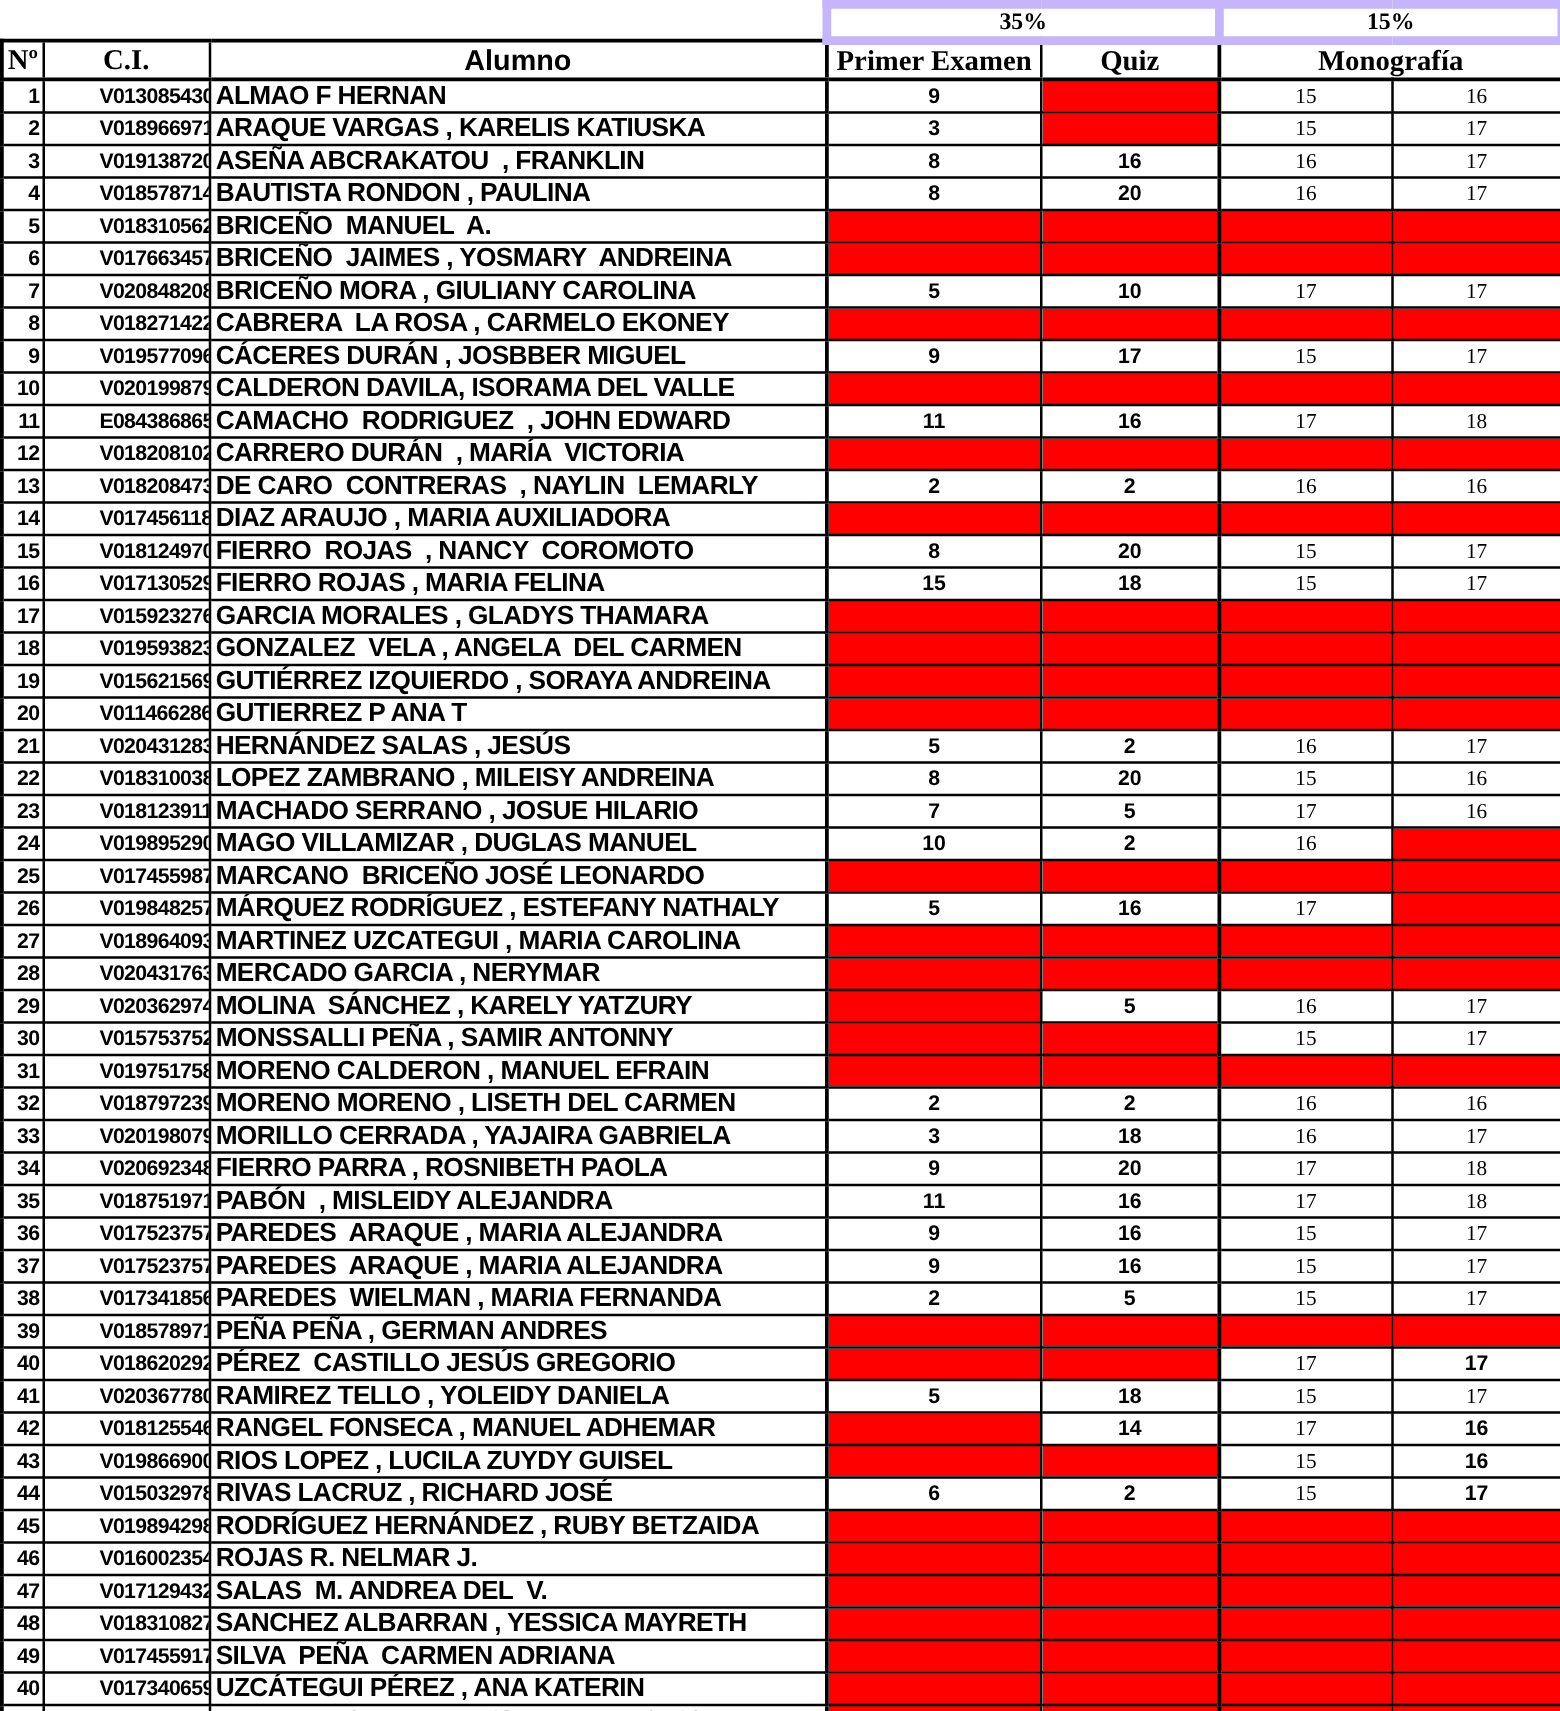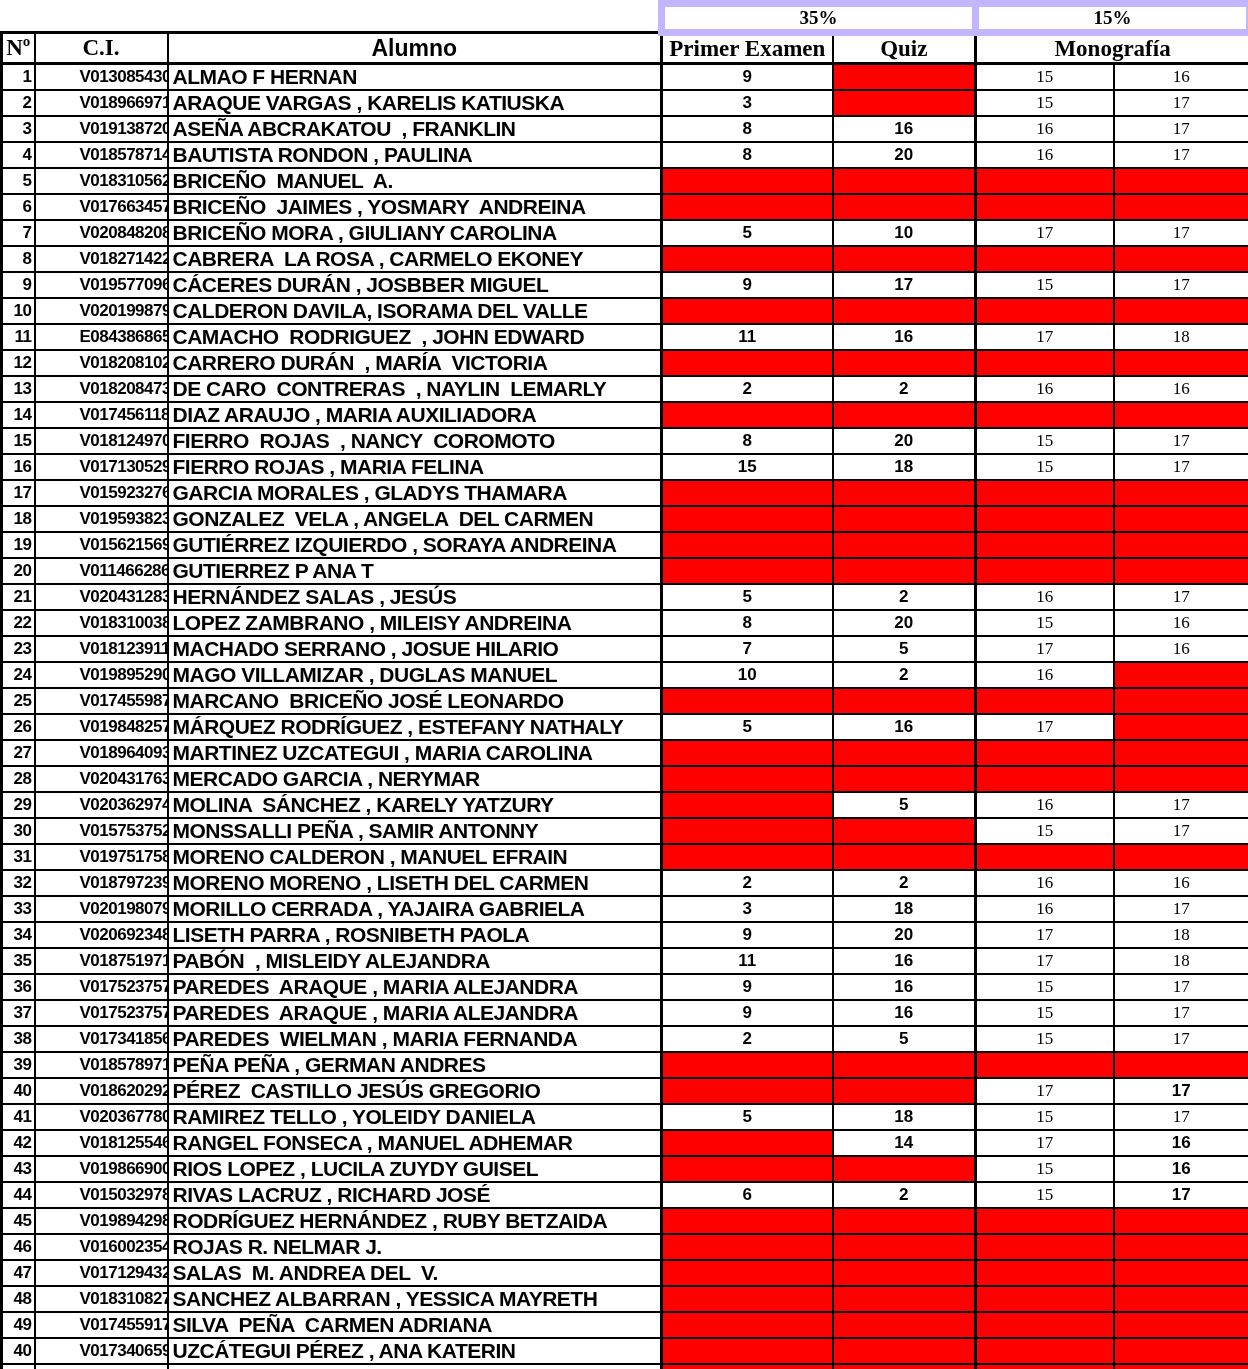--- a/index.html
+++ b/index.html
@@ -423,21 +423,21 @@
     <td class="c-ci">V020198079</td>
     <td class="c-name">MORILLO CERRADA , YAJAIRA GABRIELA</td>
     <td class="c-num sec-left">3</td>
     <td class="c-num">18</td>
     <td class="c-mono sec-left">16</td>
     <td class="c-mono edge-r">17</td>
   </tr>
       <tr>
     <td class="c-n edge-l">34</td>
     <td class="c-ci">V020692348</td>
-    <td class="c-name">LISETH PARRA , ROSNIBETH PAOLA</td>
+    <td class="c-name">FIERRO PARRA , ROSNIBETH PAOLA</td>
     <td class="c-num sec-left">9</td>
     <td class="c-num">20</td>
     <td class="c-mono sec-left">17</td>
     <td class="c-mono edge-r">18</td>
   </tr>
       <tr>
     <td class="c-n edge-l">35</td>
     <td class="c-ci">V018751971</td>
     <td class="c-name">PABÓN  , MISLEIDY ALEJANDRA</td>
     <td class="c-num sec-left">11</td>

